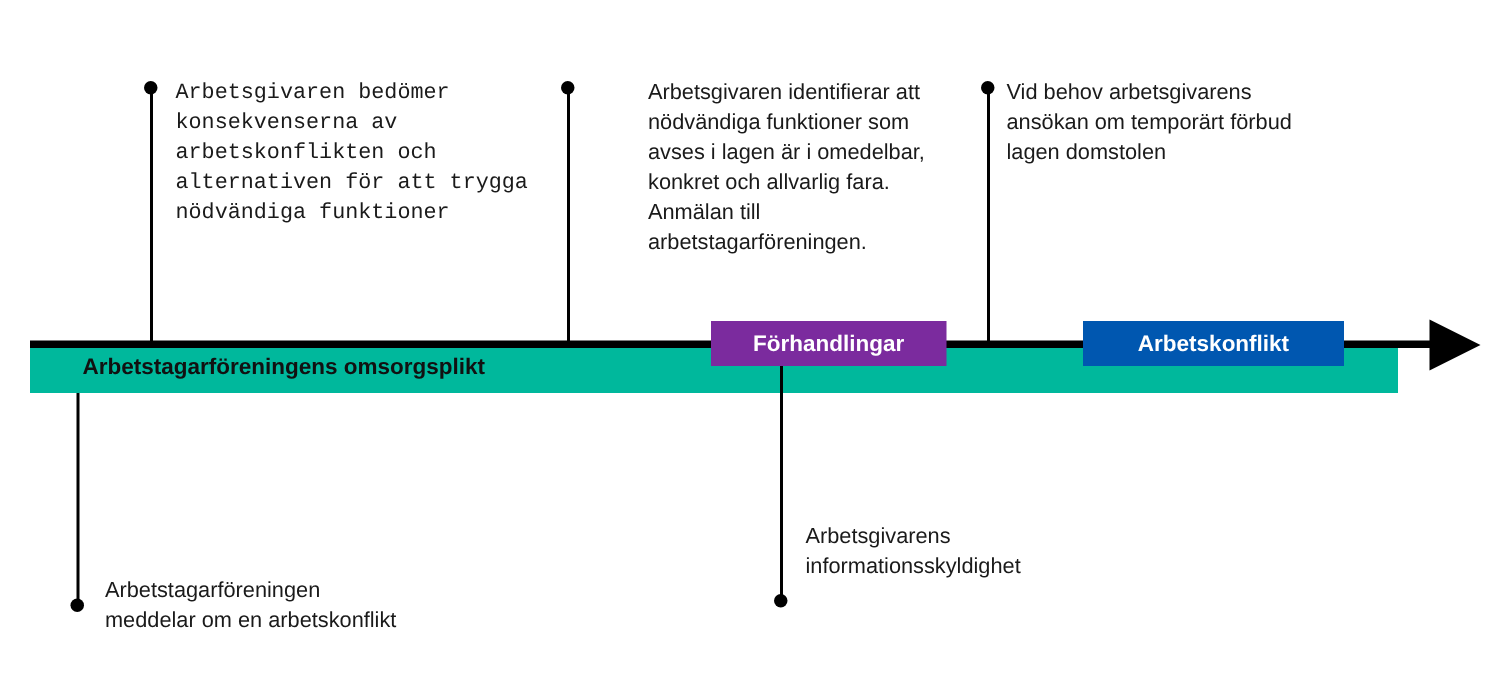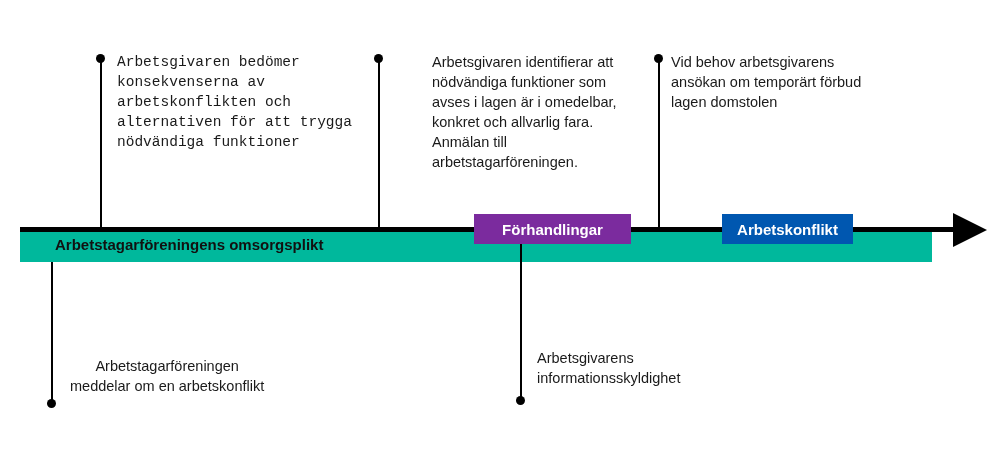--- a/index.html
+++ b/index.html
@@ -46,21 +46,21 @@
 </head>
 <body>
 
 <div class="abs green-band"></div>
 <div class="abs band-label">Arbetstagarföreningens omsorgsplikt</div>
 
 <div class="abs axis-line"></div>
 <div class="abs arrow-head"></div>
 
 <div class="abs phase" style="left:442px; width:157px; background:#7b2b9e;margin-left:32px;">Förhandlingar</div>
-<div class="abs phase" style="left:722px; width:131px; background:#0057b0;">Arbetskonflikt</div>
+<div class="abs phase" style="left:722px; width:174px; background:#0057b0;">Arbetskonflikt</div>
 
 <div class="abs dot" style="left:96px; top:54px;"></div>
 <div class="abs stem" style="left:100px; top:58px; height:172px;"></div>
 <div class="abs note" style="left:117px; top:52px;font-family:Liberation Mono, monospace;">Arbetsgivaren bedömer
 konsekvenserna av
 arbetskonflikten och
 alternativen för att trygga
 nödvändiga funktioner</div>
 
 <div class="abs dot" style="left:374px; top:54px;"></div>
@@ -73,19 +73,19 @@
 arbetstagarföreningen.</div>
 
 <div class="abs dot" style="left:654px; top:54px;"></div>
 <div class="abs stem" style="left:658px; top:58px; height:172px;"></div>
 <div class="abs note" style="left:671px; top:52px;">Vid behov arbetsgivarens
 ansökan om temporärt förbud
 lagen domstolen</div>
 
 <div class="abs stem" style="left:51px; top:262px; height:140px;"></div>
 <div class="abs dot" style="left:47px; top:399px;"></div>
-<div class="abs note" style="left:70px; top:356px;text-align:center;">Arbetstagarföreningen
+<div class="abs note" style="left:70px; top:384px;">Arbetstagarföreningen
 meddelar om en arbetskonflikt</div>
 
 <div class="abs stem" style="left:520px; top:244px; height:156px;"></div>
 <div class="abs dot" style="left:516px; top:396px;"></div>
 <div class="abs note" style="left:537px; top:348px;">Arbetsgivarens
 informationsskyldighet</div>
 
 </body></html>

